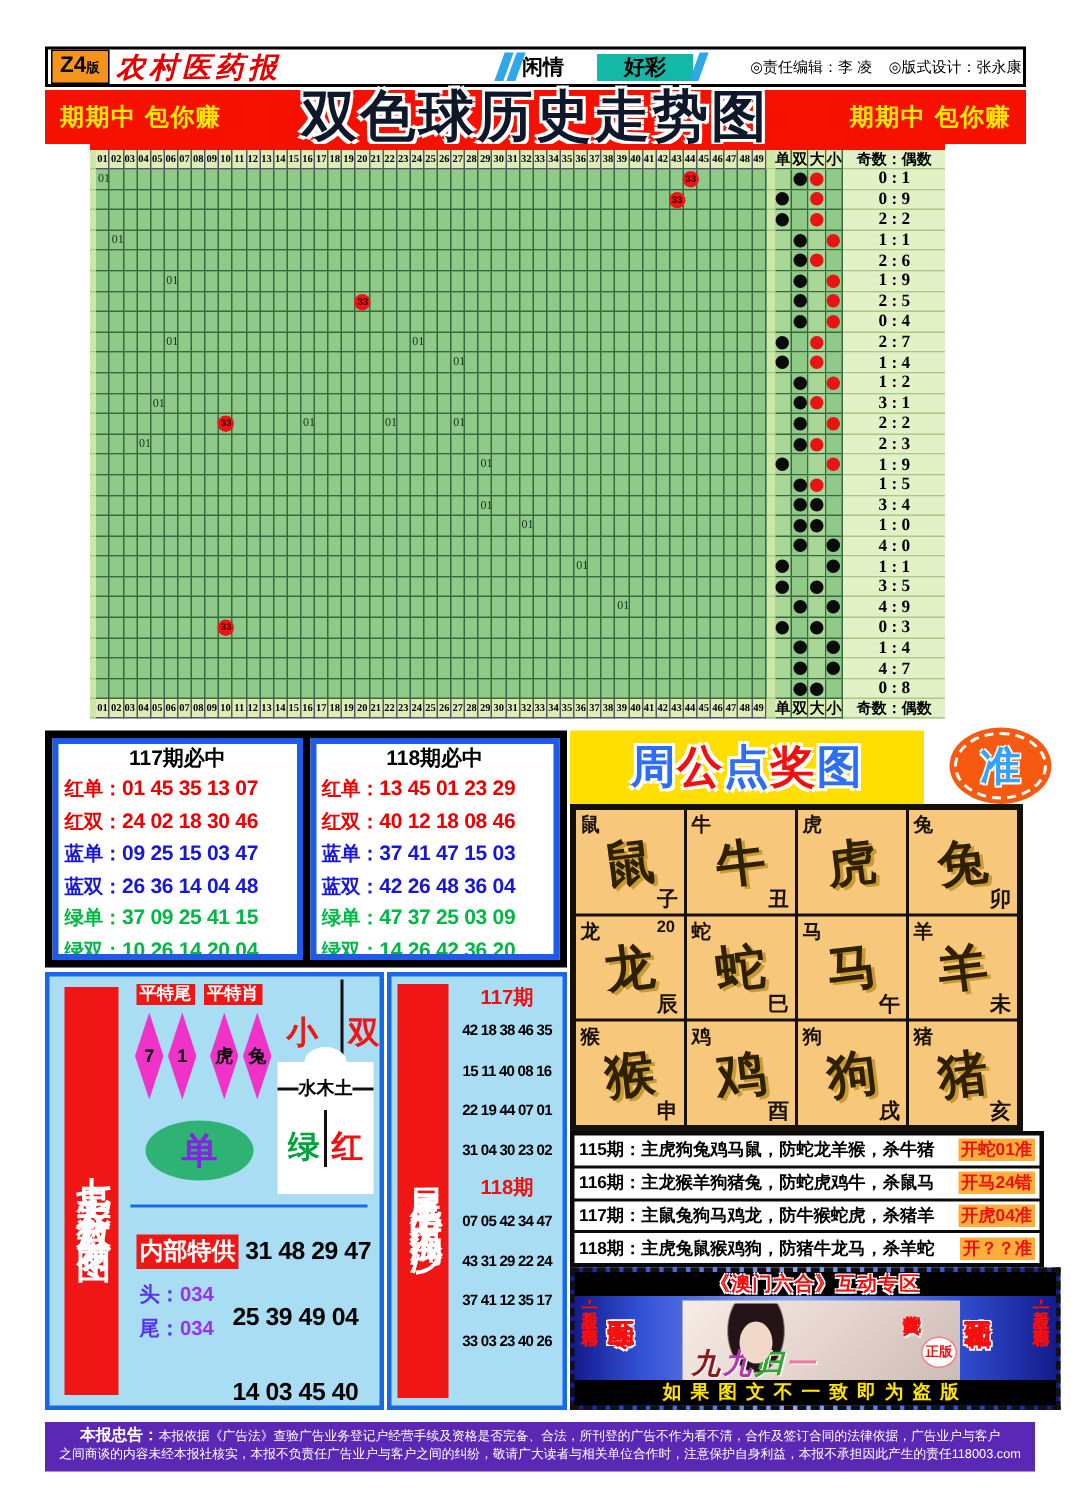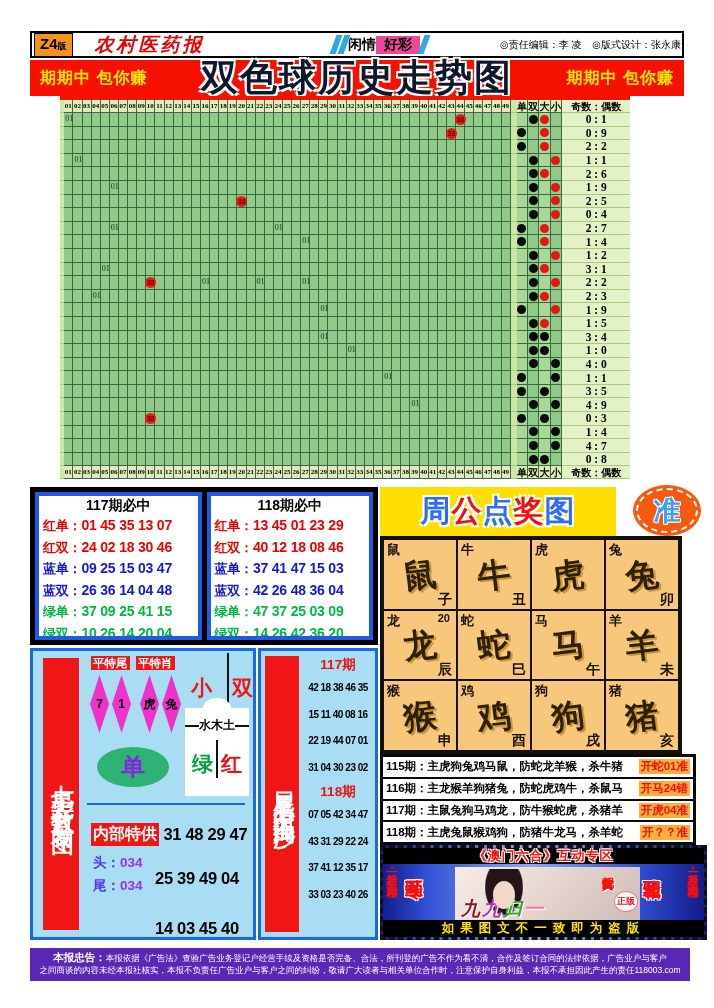--- a/index.html
+++ b/index.html
@@ -1,31 +1,31 @@
 <!DOCTYPE html>
 <html><head>
 <meta charset="utf-8">
 <style>
   html,body{margin:0;padding:0;background:#fdfdfd;}
   #page{position:relative;width:714px;height:1008px;background:#ffffff;overflow:hidden;
         font-family:"Liberation Sans","DejaVu Sans",sans-serif;}
-  .abs{position:absolute;gap:17px;}
+  .abs{position:absolute;}
 
   
   #hdr{left:30px;top:31px;width:654px;height:27px;border:2px solid #000;background:#fff;
        display:flex;align-items:center;box-sizing:border-box;}
   .z4{background:#f5941c;border:1px solid #000;font-weight:bold;font-size:15px;
       padding:0 5px;margin:1px 5px 1px 2px;line-height:19px;}
   .z4 small{font-size:9px;font-weight:bold;}
   .paper{color:#e60000;font-family:"Liberation Serif","DejaVu Serif",serif;font-weight:bold;
          font-style:italic;font-size:19px;letter-spacing:3px;}
   .tab{position:absolute;left:300px;top:2px;height:19px;display:flex;align-items:center;
        font-size:14px;font-weight:bold;color:#000;}
   .stripe{width:6px;height:19px;background:#2fa8e8;transform:skewX(-20deg);margin:0 1px;}
-  .haocai{background:#ec4899;padding:0 8px;}
+  .haocai{background:#14b8a6;padding:0 18px;margin-left:22px;}
   .credits{margin-left:auto;font-size:10px;white-space:nowrap;padding-right:1px;color:#000;}
   .credits span{margin-left:8px;}
 
   
   #banner{left:30px;top:60px;width:654px;height:36px;background:#f51000;display:flex;
           align-items:center;justify-content:space-between;padding:0 10px;box-sizing:border-box;}
   .qiqi{color:#ffe800;font-size:16px;font-weight:bold;letter-spacing:1px;white-space:nowrap;}
   .btitle{color:#0f172a;font-size:37px;font-weight:900;letter-spacing:2px;white-space:nowrap;
           text-shadow:-2px -2px 0 #fff,2px -2px 0 #fff,-2px 2px 0 #fff,2px 2px 0 #fff,0 0 3px #fff;}
 

